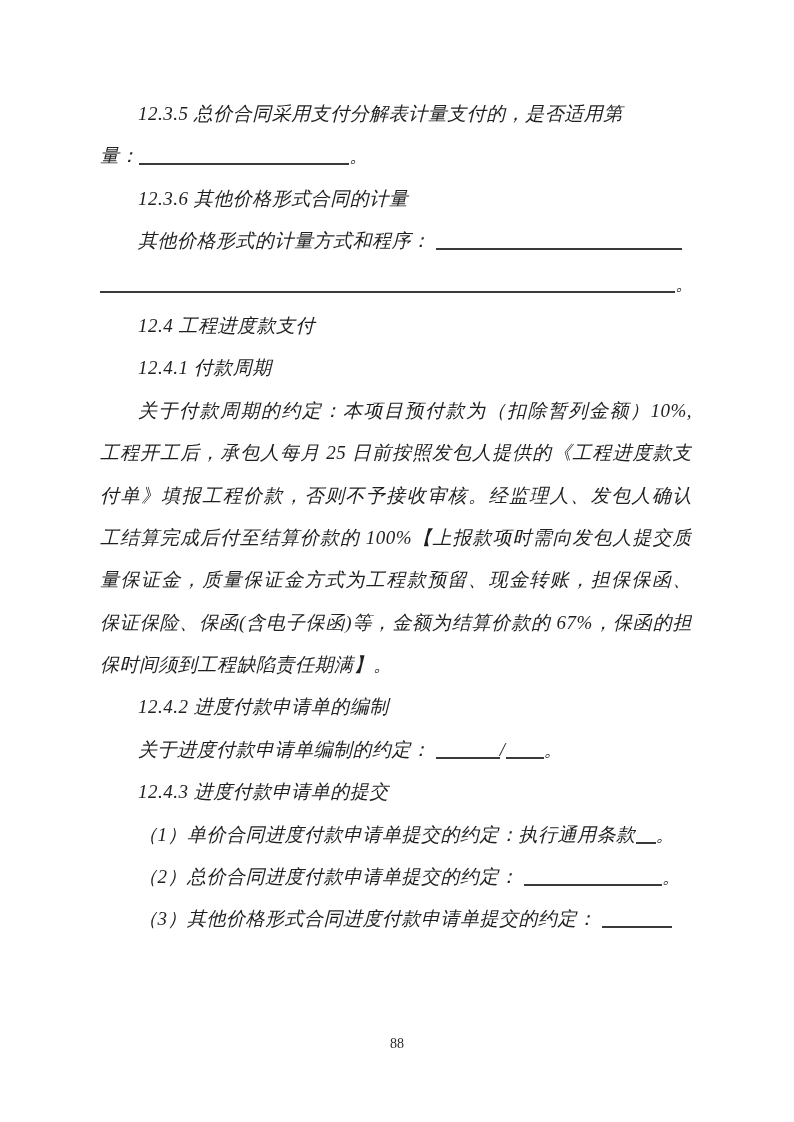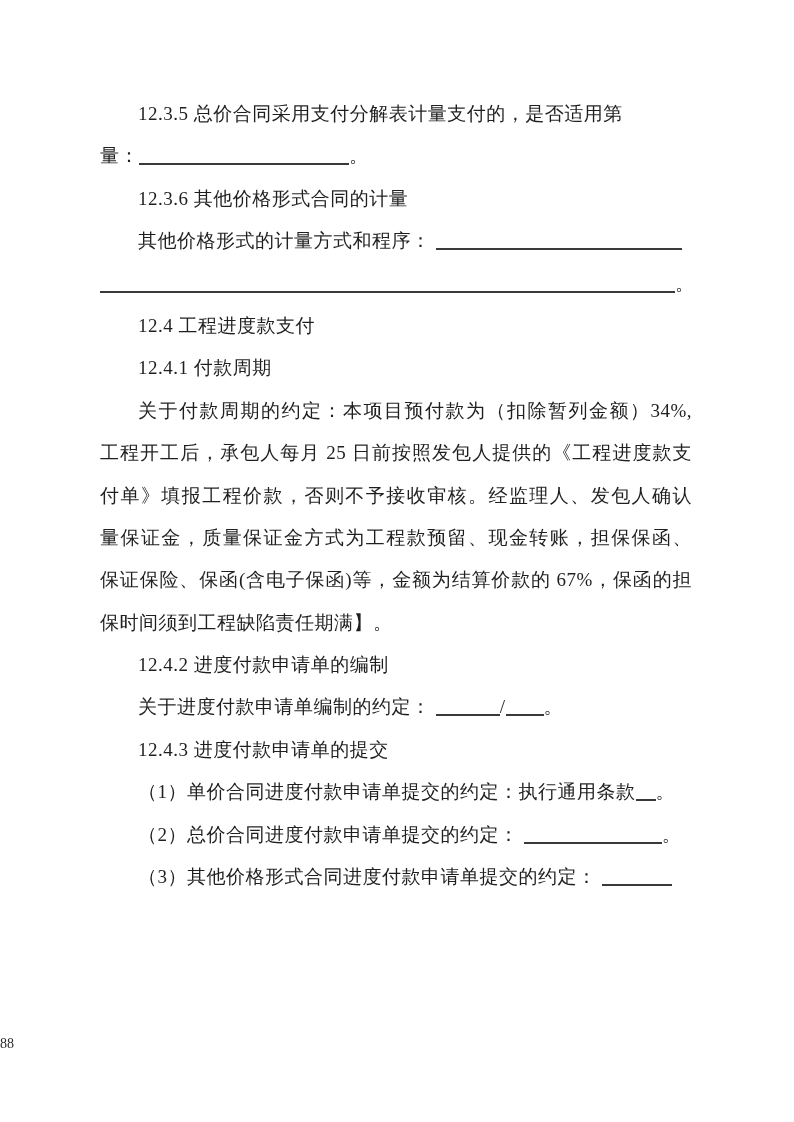--- a/index.html
+++ b/index.html
@@ -20,20 +20,21 @@
     top: 93px;
     left: 100px;
     width: 592px;
   }
   .line {
     height: 42.4px;
     line-height: 42.4px;
     font-size: 19px;
     white-space: nowrap;
     color: #1f1f1f;
+    font-style: italic;
   }
   .line.indent { padding-left: 38px; }
   .line.justify {
     text-align: justify;
     text-align-last: justify;
     white-space: normal;
     overflow: hidden;
     height: 42.4px;
   }
   .run { letter-spacing: 0.5px; }
@@ -41,40 +42,42 @@
     display: inline-block;
     height: 12px;
     border-bottom: 2px solid #3a3a3a;
     margin-bottom: -3px;
   }
   .footer {
     position: absolute;
     top: 1034px;
     left: 0;
     width: 794px;
+    text-align: center;
     font-size: 14px;
     line-height: 20px;
     color: #2a2a2a;
   }
 </style>
 </head>
 <body>
 
 <div class="page">
   <div class="content">
       <div class="line indent"><span class="run">12.3.5 总价合同采用支付分解表计量支付的，是否适用第</span></div>
       <div class="line"><span class="run">量：</span><span class="blank" style="width: 210px;"></span><span class="run">。</span></div>
       <div class="line indent"><span class="run">12.3.6 其他价格形式合同的计量</span></div>
       <div class="line indent"><span class="run">其他价格形式的计量方式和程序： </span><span class="blank" style="width: 246px;"></span></div>
       <div class="line"><span class="blank" style="width: 575px;"></span><span class="run">。</span></div>
       <div class="line indent"><span class="run">12.4 工程进度款支付</span></div>
       <div class="line indent"><span class="run">12.4.1 付款周期</span></div>
-      <div class="line indent justify"><span class="run">关于付款周期的约定：本项目预付款为（扣除暂列金额）34%,</span></div>
+      <div class="line indent justify"><span class="run">关于付款周期的约定：本项目预付款为（扣除暂列金额）10%,</span></div>
       <div class="line justify"><span class="run">工程开工后，承包人每月 25 日前按照发包人提供的《工程进度款支</span></div>
       <div class="line justify"><span class="run">付单》填报工程价款，否则不予接收审核。经监理人、发包人确认</span></div>
+      <div class="line justify"><span class="run">工结算完成后付至结算价款的 100%【上报款项时需向发包人提交质</span></div>
       <div class="line justify"><span class="run">量保证金，质量保证金方式为工程款预留、现金转账，担保保函、</span></div>
       <div class="line justify"><span class="run">保证保险、保函(含电子保函)等，金额为结算价款的 67%，保函的担</span></div>
       <div class="line"><span class="run">保时间须到工程缺陷责任期满】。</span></div>
       <div class="line indent"><span class="run">12.4.2 进度付款申请单的编制</span></div>
       <div class="line indent"><span class="run">关于进度付款申请单编制的约定： </span><span class="blank" style="width: 64px;"></span><span class="run">/</span><span class="blank" style="width: 38px;"></span><span class="run">。</span></div>
       <div class="line indent"><span class="run">12.4.3 进度付款申请单的提交</span></div>
       <div class="line indent"><span class="run">（1）单价合同进度付款申请单提交的约定：执行通用条款</span><span class="blank" style="width: 20px;"></span><span class="run">。</span></div>
       <div class="line indent"><span class="run">（2）总价合同进度付款申请单提交的约定： </span><span class="blank" style="width: 138px;"></span><span class="run">。</span></div>
       <div class="line indent"><span class="run">（3）其他价格形式合同进度付款申请单提交的约定： </span><span class="blank" style="width: 70px;"></span></div>
     </div>

